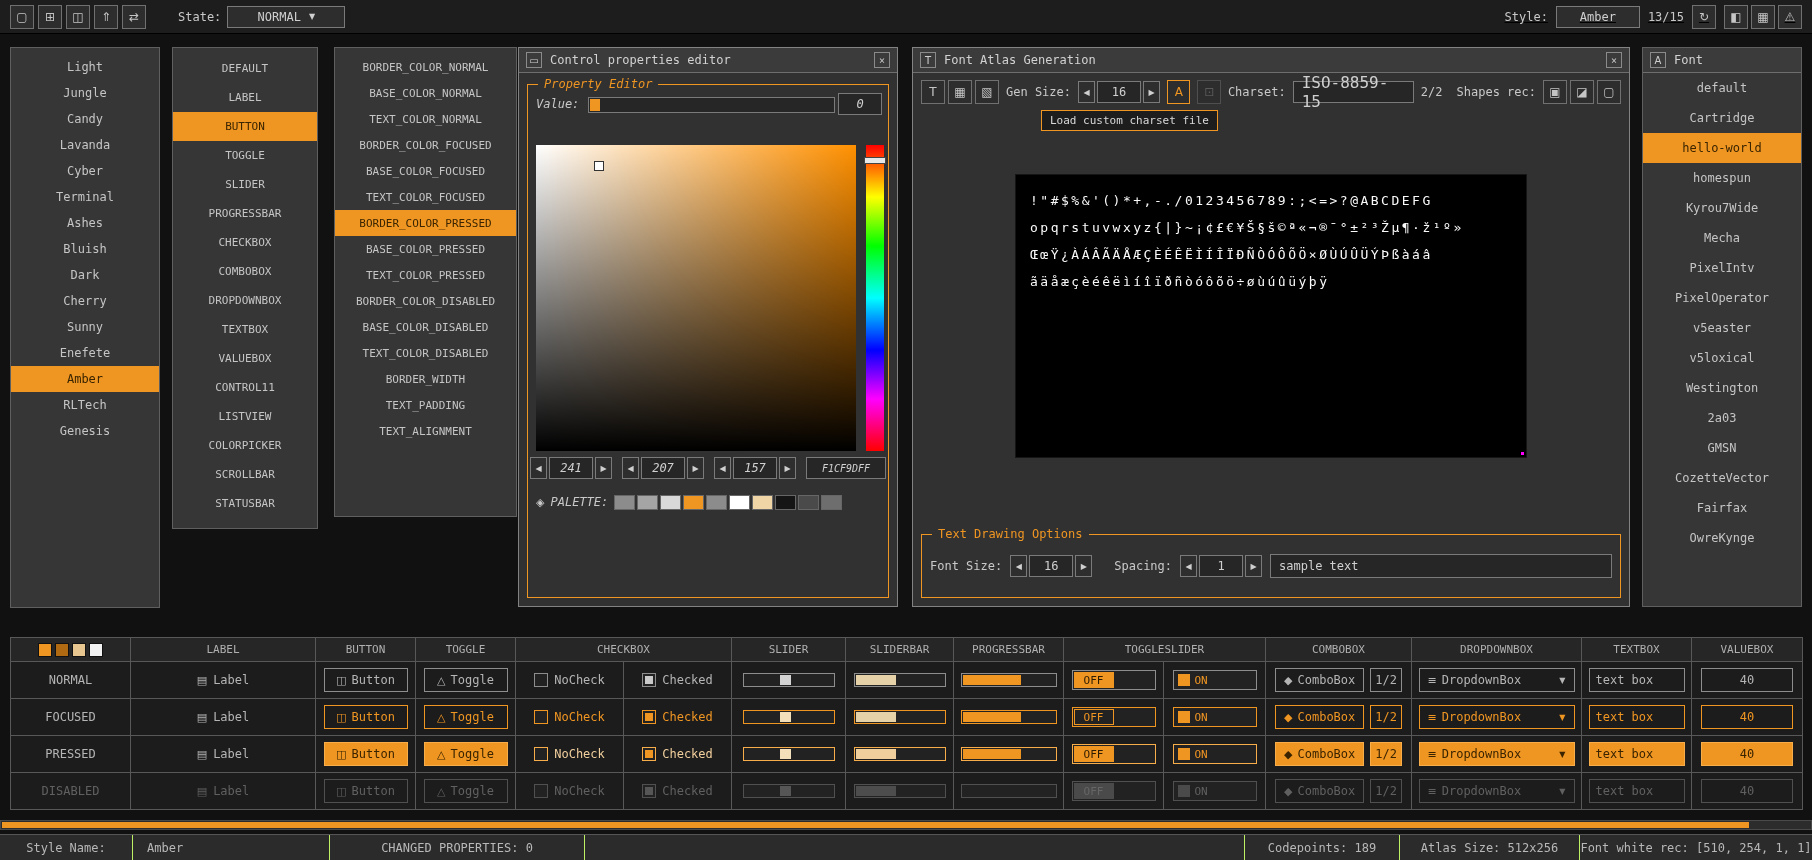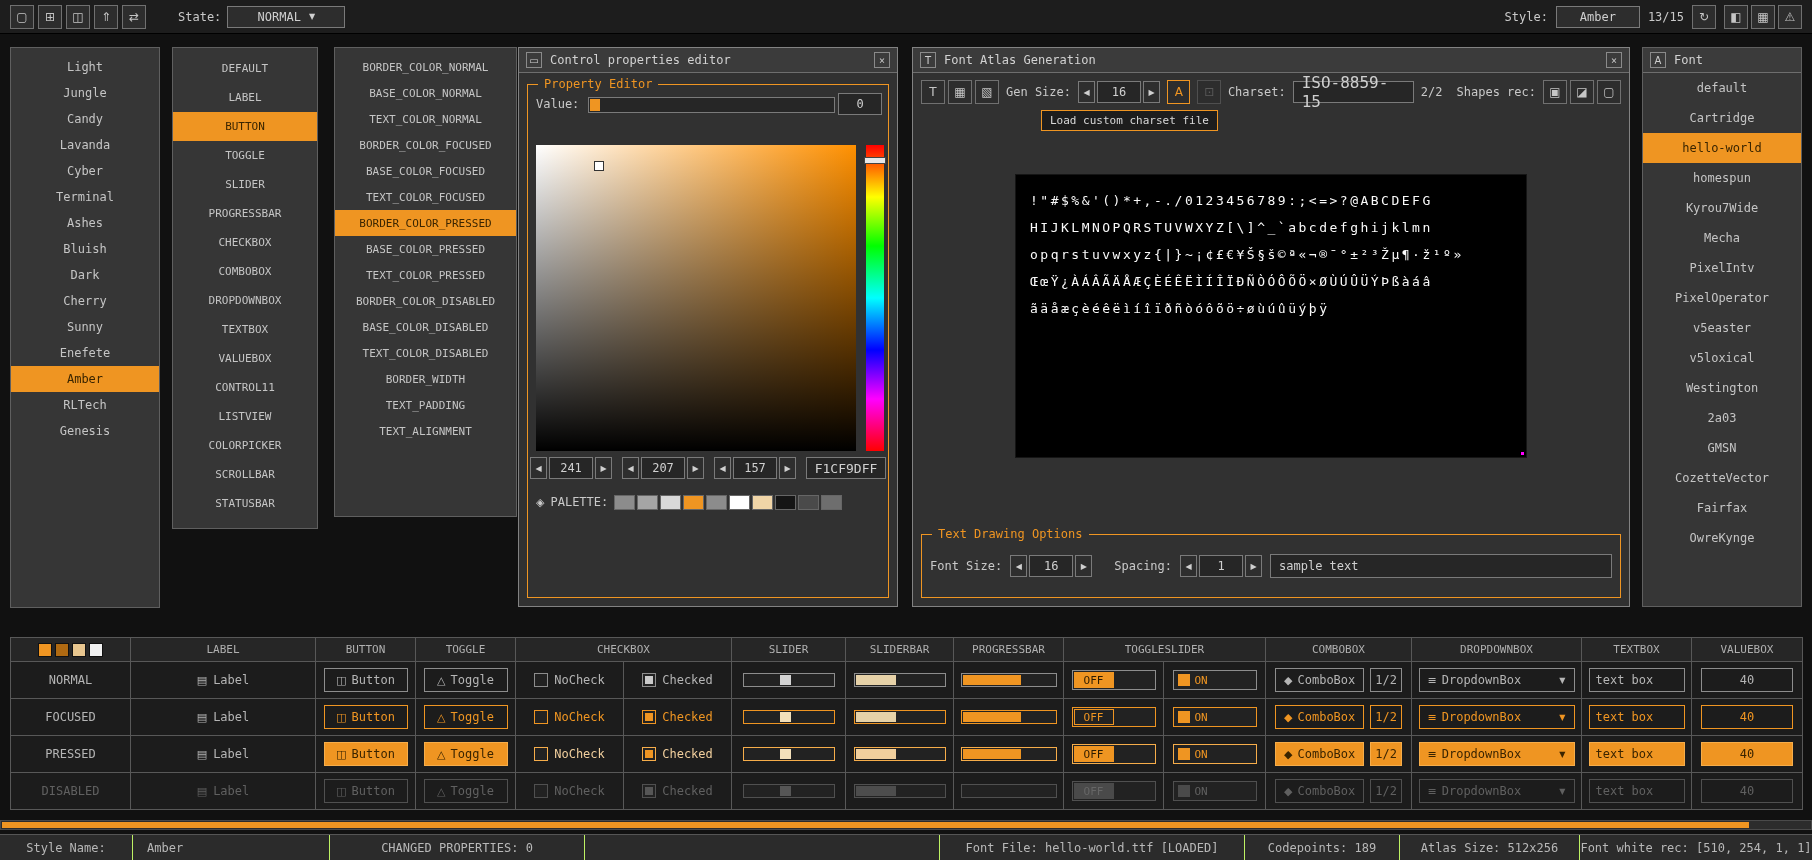--- a/index.html
+++ b/index.html
@@ -29,21 +29,21 @@
   .box{height:22px;border:1px solid #7a7a7a;display:flex;align-items:center;justify-content:center;
     padding:0 8px;font-size:16px;color:#d0d0d0;background:#262626;box-sizing:border-box;}
   .spacer{flex:1;}
 
   
   #topbar{position:absolute;left:0;top:0;width:1812px;height:34px;background:#1d1d1d;
     border-bottom:1px solid #000;display:flex;align-items:center;gap:6px;padding:0 10px;box-sizing:border-box;}
   #topbar-icons{display:flex;gap:4px;}
   #state-label{margin-left:26px;}
   #state-dropdown{width:118px;}
-  .tb-right{margin-left:auto;display:flex;align-items:center;gap:8px;}
+  .tb-right{margin-left:auto;display:flex;align-items:center;gap:8px;text-decoration:underline;}
   #style-combo{width:84px;}
 
   
   .panel{position:absolute;background:#363636;border:1px solid #5f5f5f;box-sizing:border-box;padding-top:6px;}
   #theme-panel{left:10px;top:47px;width:150px;height:561px;}
   #control-panel{left:172px;top:47px;width:146px;height:482px;}
   #property-panel{left:334px;top:47px;width:183px;height:470px;}
   .list-item{display:flex;align-items:center;justify-content:center;color:#c5c5c5;cursor:pointer;}
   #theme-panel .list-item{height:26px;font-size:12px;}
   #control-panel .list-item{height:29px;font-size:11px;}
@@ -57,34 +57,34 @@
   .title-icon{width:16px;height:16px;border:1px solid #8a8a8a;display:flex;align-items:center;justify-content:center;
     font-size:10px;color:#cfcfcf;box-sizing:border-box;font-family:"DejaVu Sans",sans-serif;}
   .close-btn{margin-left:auto;width:16px;height:16px;border:1px solid #8a8a8a;color:#c5c5c5;display:flex;
     align-items:center;justify-content:center;font-size:10px;box-sizing:border-box;cursor:pointer;}
   .group{position:absolute;border:1px solid #ef9522;box-sizing:border-box;}
   .glabel{position:absolute;top:-8px;left:10px;background:#313131;padding:0 6px;color:#ef9522;
     font-size:12px;line-height:15px;}
 
   
   #prop-window{left:518px;top:47px;width:380px;height:560px;}
-  #prop-group{left:8px;right:8px;top:36px;bottom:8px;}
+  #prop-group{left:8px;right:8px;top:36px;bottom:8px;font-style:italic;}
   #value-row{position:absolute;left:8px;top:8px;right:6px;height:22px;display:flex;align-items:center;}
   #value-slider{position:absolute;left:52px;top:4px;width:245px;height:14px;border:1px solid #7a7a7a;background:#262626;}
   #value-fill{position:absolute;left:1px;top:1px;bottom:1px;width:10px;background:#ef9522;}
   #value-box{position:absolute;right:0;top:0;width:44px;height:22px;border:1px solid #7a7a7a;background:#262626;
     color:#d0d0d0;font-size:12px;display:flex;align-items:center;justify-content:center;box-sizing:border-box;}
   #sv-box{position:absolute;left:8px;top:60px;width:320px;height:306px;
     background:linear-gradient(to top,#000,rgba(0,0,0,0)),linear-gradient(to right,#ffffff,#ff9000);}
   #sv-cursor{position:absolute;left:58px;top:16px;width:8px;height:8px;background:#fff;border:1px solid #333;}
   #hue-bar{position:absolute;left:338px;top:60px;width:18px;height:306px;
     background:linear-gradient(to bottom,#f00 0%,#ff0 17%,#0f0 33%,#0ff 50%,#00f 67%,#f0f 83%,#f00 100%);}
   #hue-handle{position:absolute;left:-2px;right:-2px;top:12px;height:5px;background:#e8e8e8;border:1px solid #444;}
   #rgb-row{position:absolute;left:2px;top:372px;right:2px;height:22px;display:flex;gap:10px;align-items:center;}
-  .hexbox{width:94px;font-size:13px;}
+  .hexbox{width:94px;font-size:10px;}
   #palette-row{position:absolute;left:8px;top:408px;right:4px;height:18px;display:flex;align-items:center;gap:6px;}
   #palette-swatches{display:flex;gap:2px;}
   .swatch{width:21px;height:15px;border:1px solid #666;box-sizing:border-box;cursor:pointer;}
   #align-row{position:absolute;left:8px;bottom:28px;right:8px;height:24px;display:flex;align-items:center;gap:7px;}
   .abtn{height:22px;border:1px solid #555;color:#757575;display:flex;align-items:center;gap:5px;
     padding:0 9px;font-size:11px;background:#303030;box-sizing:border-box;}
   .abtn .wicon{font-family:"DejaVu Sans",sans-serif;font-size:10px;}
 
   
   #atlas-window{left:912px;top:47px;width:718px;height:560px;}
@@ -333,21 +333,20 @@
     <span class="tb-label">Shapes rec:</span>
     <span id="shapes-icons" class="btn-group">
         <div class="icon-btn">▣</div>
         <div class="icon-btn">◪</div>
         <div class="icon-btn">▢</div>
       </span>
   </div>
   <div id="tooltip">Load custom charset file</div>
   <div id="atlas">
       <div class="atlas-line">!"#$%&amp;'()*+,-./0123456789:;&lt;=&gt;?@ABCDEFG</div>
-      <div class="atlas-line">HIJKLMNOPQRSTUVWXYZ[\]^_`abcdefghijklmn</div>
       <div class="atlas-line">opqrstuvwxyz{|}~¡¢£€¥Š§š©ª«¬®¯°±²³Žµ¶·ž¹º»</div>
       <div class="atlas-line">ŒœŸ¿ÀÁÂÃÄÅÆÇÈÉÊËÌÍÎÏÐÑÒÓÔÕÖ×ØÙÚÛÜÝÞßàáâ</div>
       <div class="atlas-line">ãäåæçèéêëìíîïðñòóôõö÷øùúûüýþÿ</div>
     </div>
   <div class="group" id="drawing-group">
     <span class="glabel">Text Drawing Options</span>
     <div id="drawing-row">
       <span class="tb-label">Font Size:</span>
       <div class="spin">
         <div class="spin-btn">◀</div>
@@ -697,17 +696,16 @@
 
 <div id="hscrollbar">
   <div id="hthumb"></div>
 </div>
 
 <div id="statusbar">
   <div class="seg" style="width:133px">Style Name:</div>
   <div class="seg left" style="width:197px">Amber</div>
   <div class="seg" style="width:255px">CHANGED PROPERTIES: 0</div>
   <div class="seg" style="flex:1"></div>
-  <div class="seg" style="width:305px">Font File: hello-world.ttf [LOADED]</div>
   <div class="seg" style="width:155px">Codepoints: 189</div>
   <div class="seg" style="width:180px">Atlas Size: 512x256</div>
   <div class="seg" style="width:232px;border-right:none">Font white rec: [510, 254, 1, 1]</div>
 </div>
 
 </body></html>

